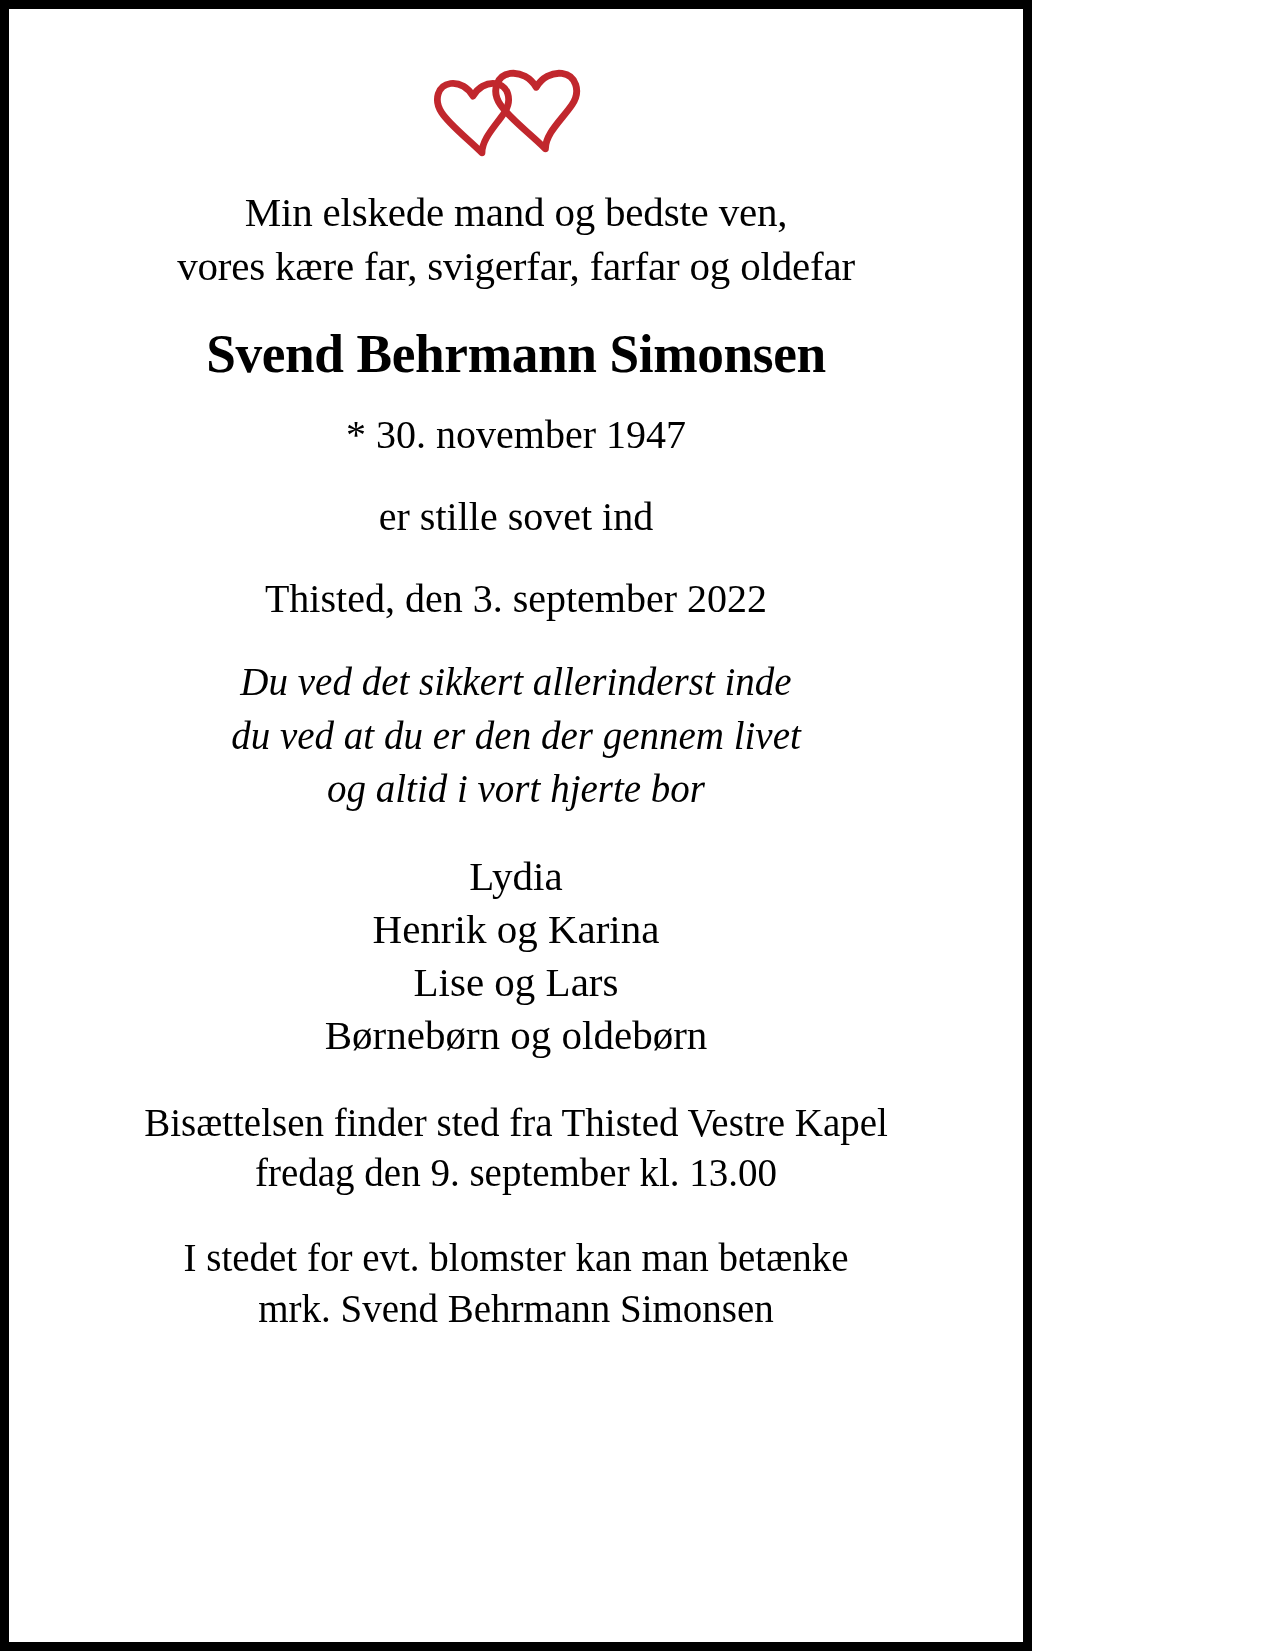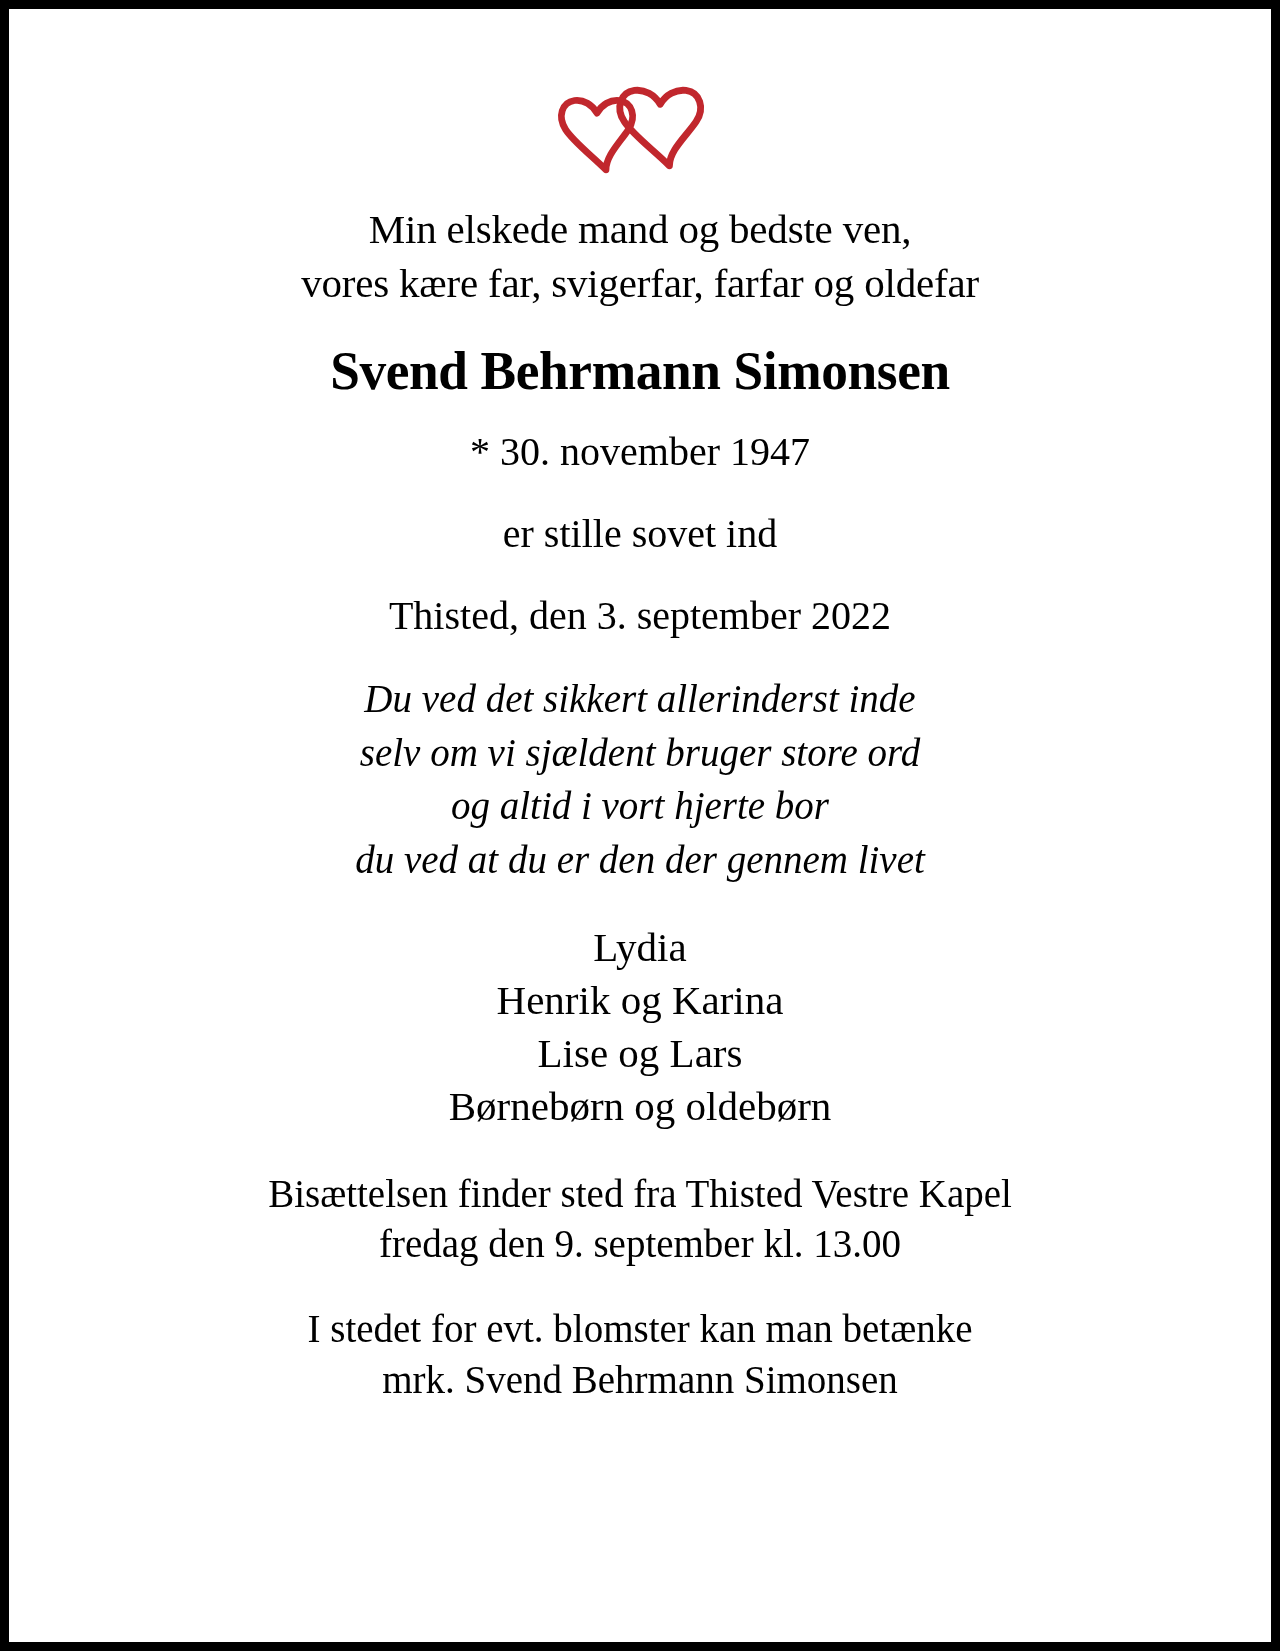--- a/index.html
+++ b/index.html
@@ -10,25 +10,25 @@
   body {
     width: 1280px;
     height: 1651px;
     font-family: "Liberation Serif", "DejaVu Serif", serif;
     color: #000000;
     overflow: hidden;
   }
 
   .notice {
     box-sizing: border-box;
-    width: 1280px;
+    width: 1032px;
     height: 1651px;
     background: #ffffff;
     border: 9px solid #000000;
-    padding: 17px;
+    padding: 0;
     display: block;
   }
 
   .inner {
     box-sizing: border-box;
     width: 100%;
     height: 100%;
     padding: 46px 100px 30px 100px;
     text-align: center;
   }
@@ -136,23 +136,22 @@
     <div class="deceased-name">Svend Behrmann Simonsen</div>
 
     <div class="born">* 30. november 1947</div>
 
     <div class="passed">er stille sovet ind</div>
 
     <div class="place-date">Thisted, den 3. september 2022</div>
 
     <div class="verse">
       <span class="l">Du ved det sikkert allerinderst inde</span>
-      <span class="l">selv om vi sjældent bruger store ord</span>
+      <span class="l">du ved at du er den der gennem livet</span>
       <span class="l">og altid i vort hjerte bor</span>
-      <span class="l">du ved at du er den der gennem livet</span>
     </div>
 
     <div class="survivors">
       <span class="l">Lydia</span>
       <span class="l">Henrik og Karina</span>
       <span class="l">Lise og Lars</span>
       <span class="l">Børnebørn og oldebørn</span>
     </div>
 
     <div class="ceremony">

